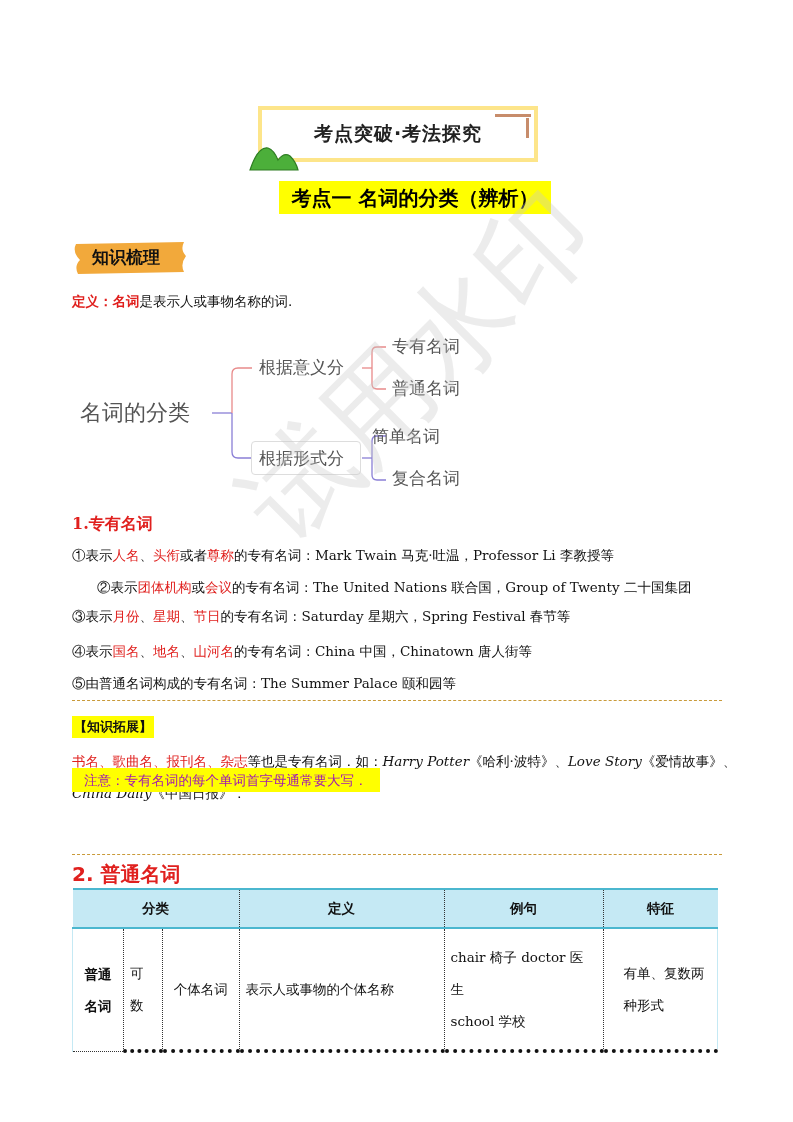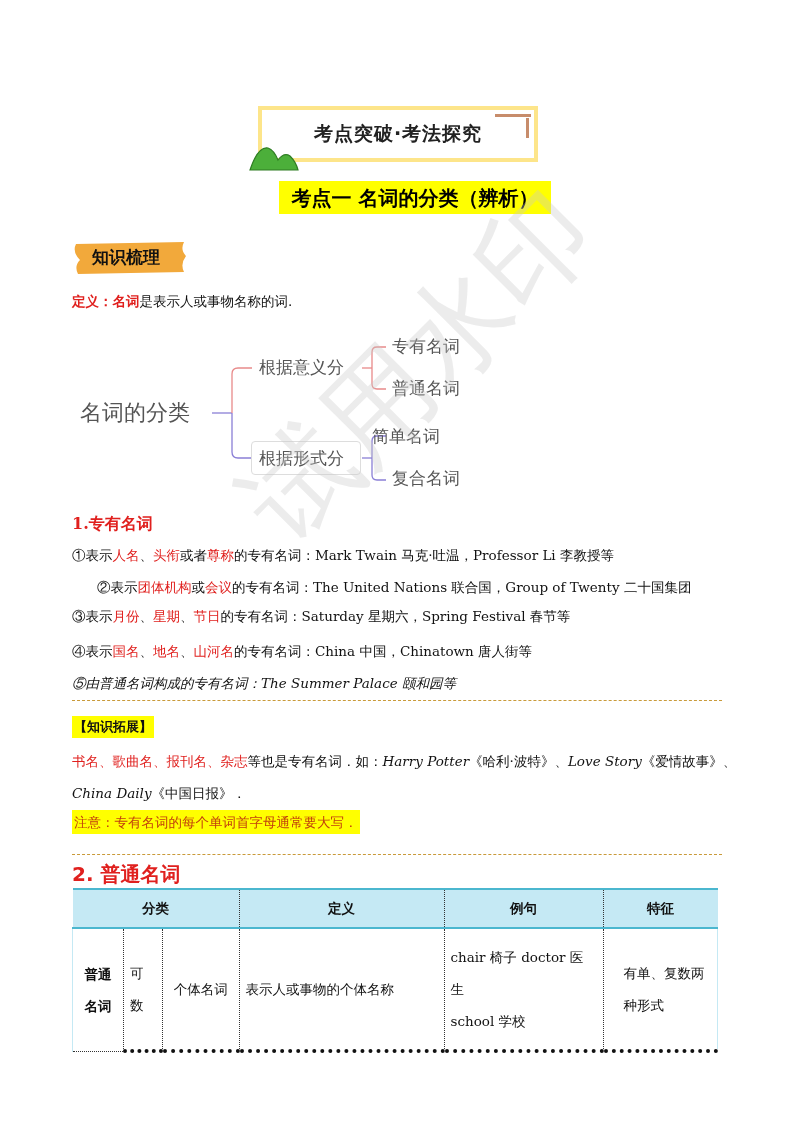--- a/index.html
+++ b/index.html
@@ -97,34 +97,34 @@
 </div>
 <div class="abs line" style="left:72px; top:577px;margin-left:25px;">
   <span>②表示</span><span class="red">团体机构</span><span>或</span><span class="red">会议</span><span>的专有名词：The United Nations 联合国，Group of Twenty 二十国集团</span>
 </div>
 <div class="abs line" style="left:72px; top:606px;">
   <span>③表示</span><span class="red">月份</span><span>、</span><span class="red">星期</span><span>、</span><span class="red">节日</span><span>的专有名词：Saturday 星期六，Spring Festival 春节等</span>
 </div>
 <div class="abs line" style="left:72px; top:641px;">
   <span>④表示</span><span class="red">国名</span><span>、</span><span class="red">地名</span><span>、</span><span class="red">山河名</span><span>的专有名词：China 中国，Chinatown 唐人街等</span>
 </div>
-<div class="abs line" style="left:72px; top:673px;font-style:italic;">
+<div class="abs line" style="left:72px; top:673px;">
   <span>⑤由普通名词构成的专有名词：</span><span>The Summer Palace 颐和园等</span>
 </div>
 
 <div class="abs dash" style="top:700px;"></div>
 
 <div class="abs line hl" style="left:72px; top:716px; font-family:'DejaVu Sans',sans-serif; font-weight:bold; font-size:13px; padding:1px 2px;">【知识拓展】</div>
 <div class="abs line" style="left:72px; top:751px;">
   <span class="red">书名、歌曲名、报刊名、杂志</span><span>等也是专有名词．如：</span><span class="it">Harry Potter</span><span>《哈利·波特》、</span><span class="it">Love Story</span><span>《爱情故事》、</span>
 </div>
 <div class="abs line" style="left:72px; top:783px;">
   <span class="it">China Daily</span><span>《中国日报》．</span>
 </div>
-<div class="abs line hl" style="left:72px; top:810px; color:#c2410c; padding:2px 2px;">注意：专有名词的每个单词首字母通常要大写．</div>
+<div class="abs line hl" style="left:72px; top:768px; color:#a21caf; padding:2px 12px;">注意：专有名词的每个单词首字母通常要大写．</div>
 
 <div class="abs dash" style="top:854px;"></div>
 
 <div class="abs red-b" style="left:72px; top:861px; font-size:20px; font-family:'DejaVu Sans',sans-serif;">2. 普通名词</div>
 
 <table class="t">
   <thead>
     <tr>
       <th colspan="3" style="width:174px;">分类</th>
       <th style="width:202px;">定义</th>

